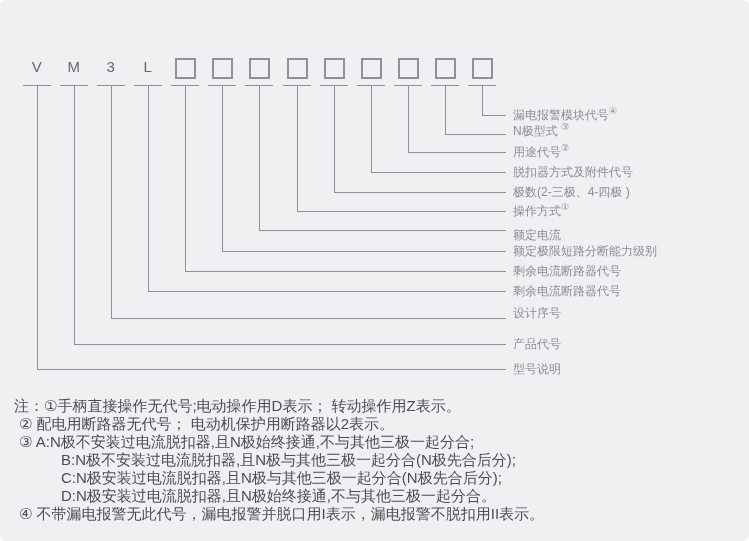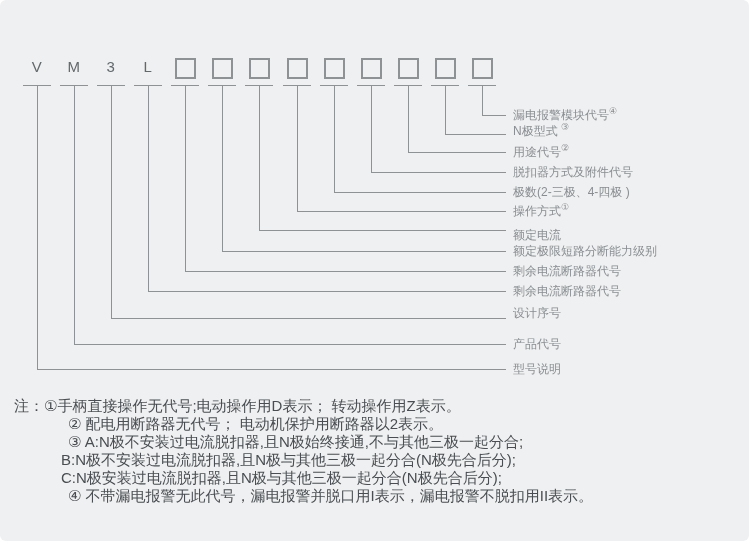--- a/index.html
+++ b/index.html
@@ -71,21 +71,21 @@
     top: 397px;
     width: 749px;
   }
   .note-line {
     font-size: 15px;
     line-height: 18px;
     color: #4a4e52;
     white-space: pre-wrap;
   }
   .note-line.indent-0 { padding-left: 14px; }
-  .note-line.indent-1 { padding-left: 68px; }
+  .note-line.indent-1 { padding-left: 19px; }
   .note-line.indent-2 { padding-left: 61px; }
 </style>
 </head>
 <body>
 
 <div class="page">
 
 
   <div class="diagram">
     <svg width="749" height="400" viewBox="0 0 749 400">
@@ -158,16 +158,17 @@
         <div class="model-label" style="left: 513px; top: 108px;"><span>漏电报警模块代号</span><sup>④</sup></div>
       </div>
   </div>
 
   <div class="notes" id="notes-block">
       <div class="note-line indent-0">注：①手柄直接操作无代号;电动操作用D表示； 转动操作用Z表示。</div>
       <div class="note-line indent-1">② 配电用断路器无代号； 电动机保护用断路器以2表示。</div>
       <div class="note-line indent-1">③ A:N极不安装过电流脱扣器,且N极始终接通,不与其他三极一起分合;</div>
       <div class="note-line indent-2">B:N极不安装过电流脱扣器,且N极与其他三极一起分合(N极先合后分);</div>
       <div class="note-line indent-2">C:N极安装过电流脱扣器,且N极与其他三极一起分合(N极先合后分);</div>
+      <div class="note-line indent-2">D:N极安装过电流脱扣器,且N极始终接通,不与其他三极一起分合。</div>
       <div class="note-line indent-1">④ 不带漏电报警无此代号，漏电报警并脱口用I表示，漏电报警不脱扣用II表示。</div>
     </div>
 
 </div>
 
 </body></html>

